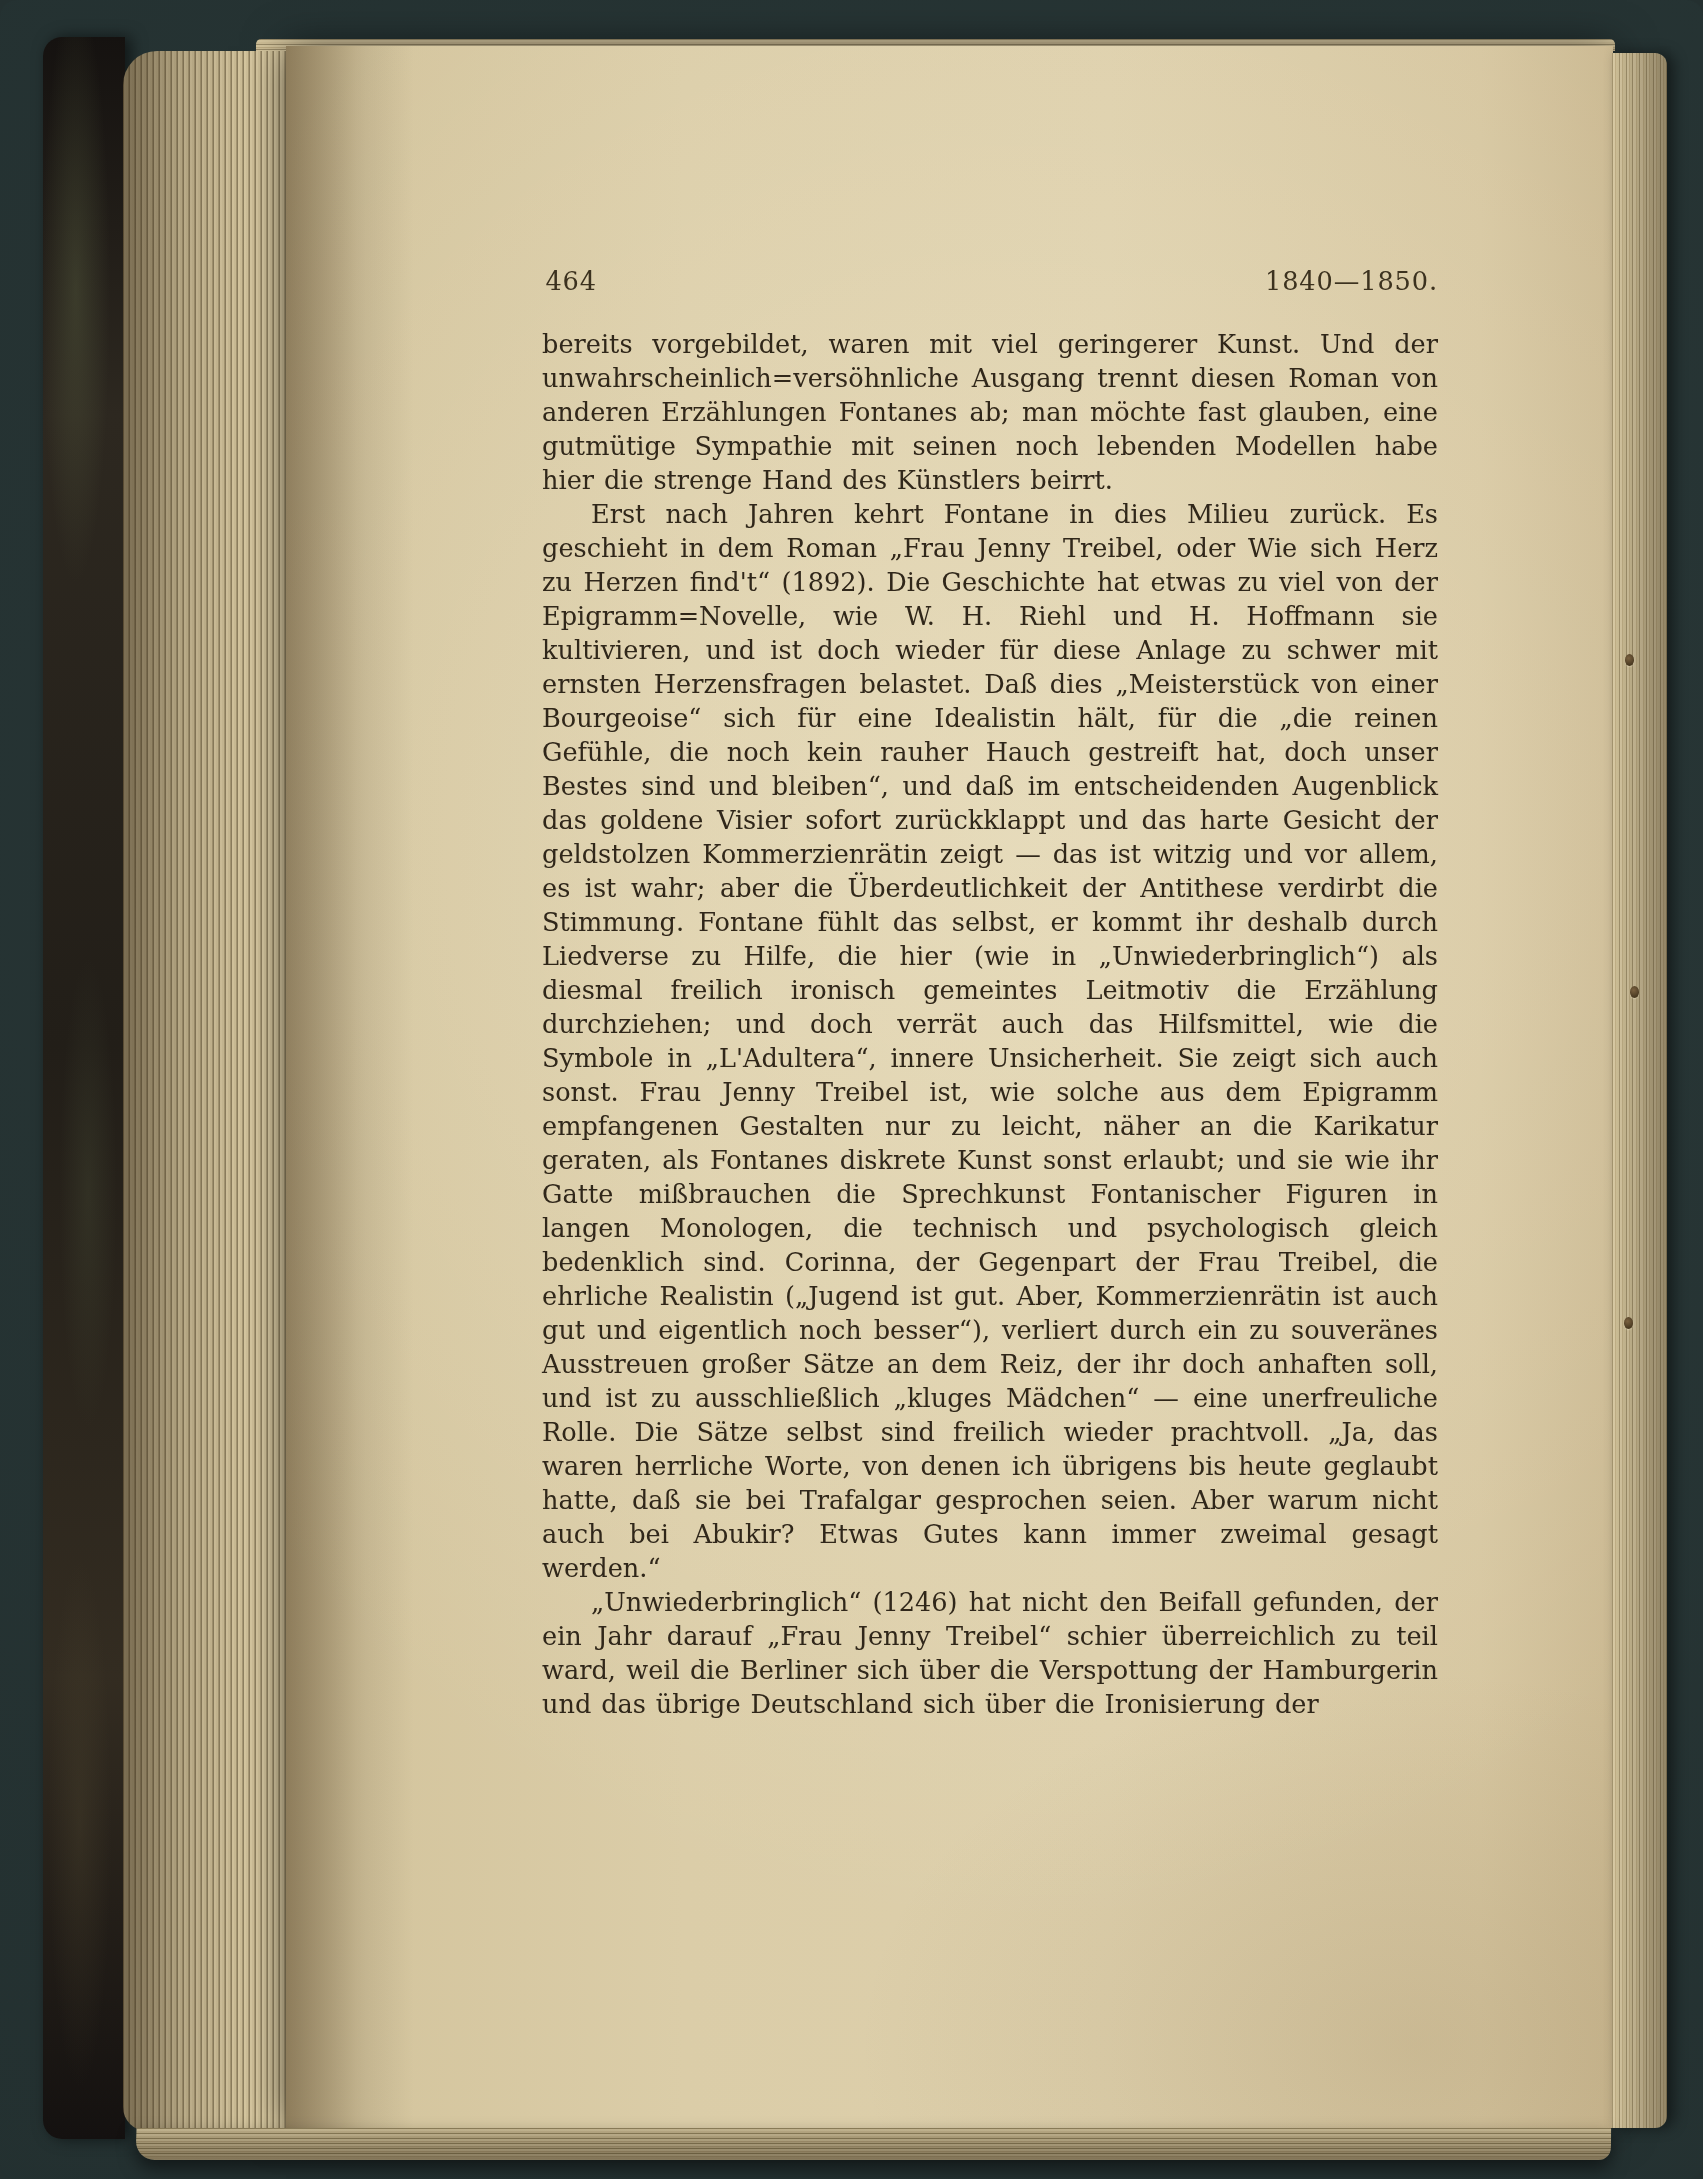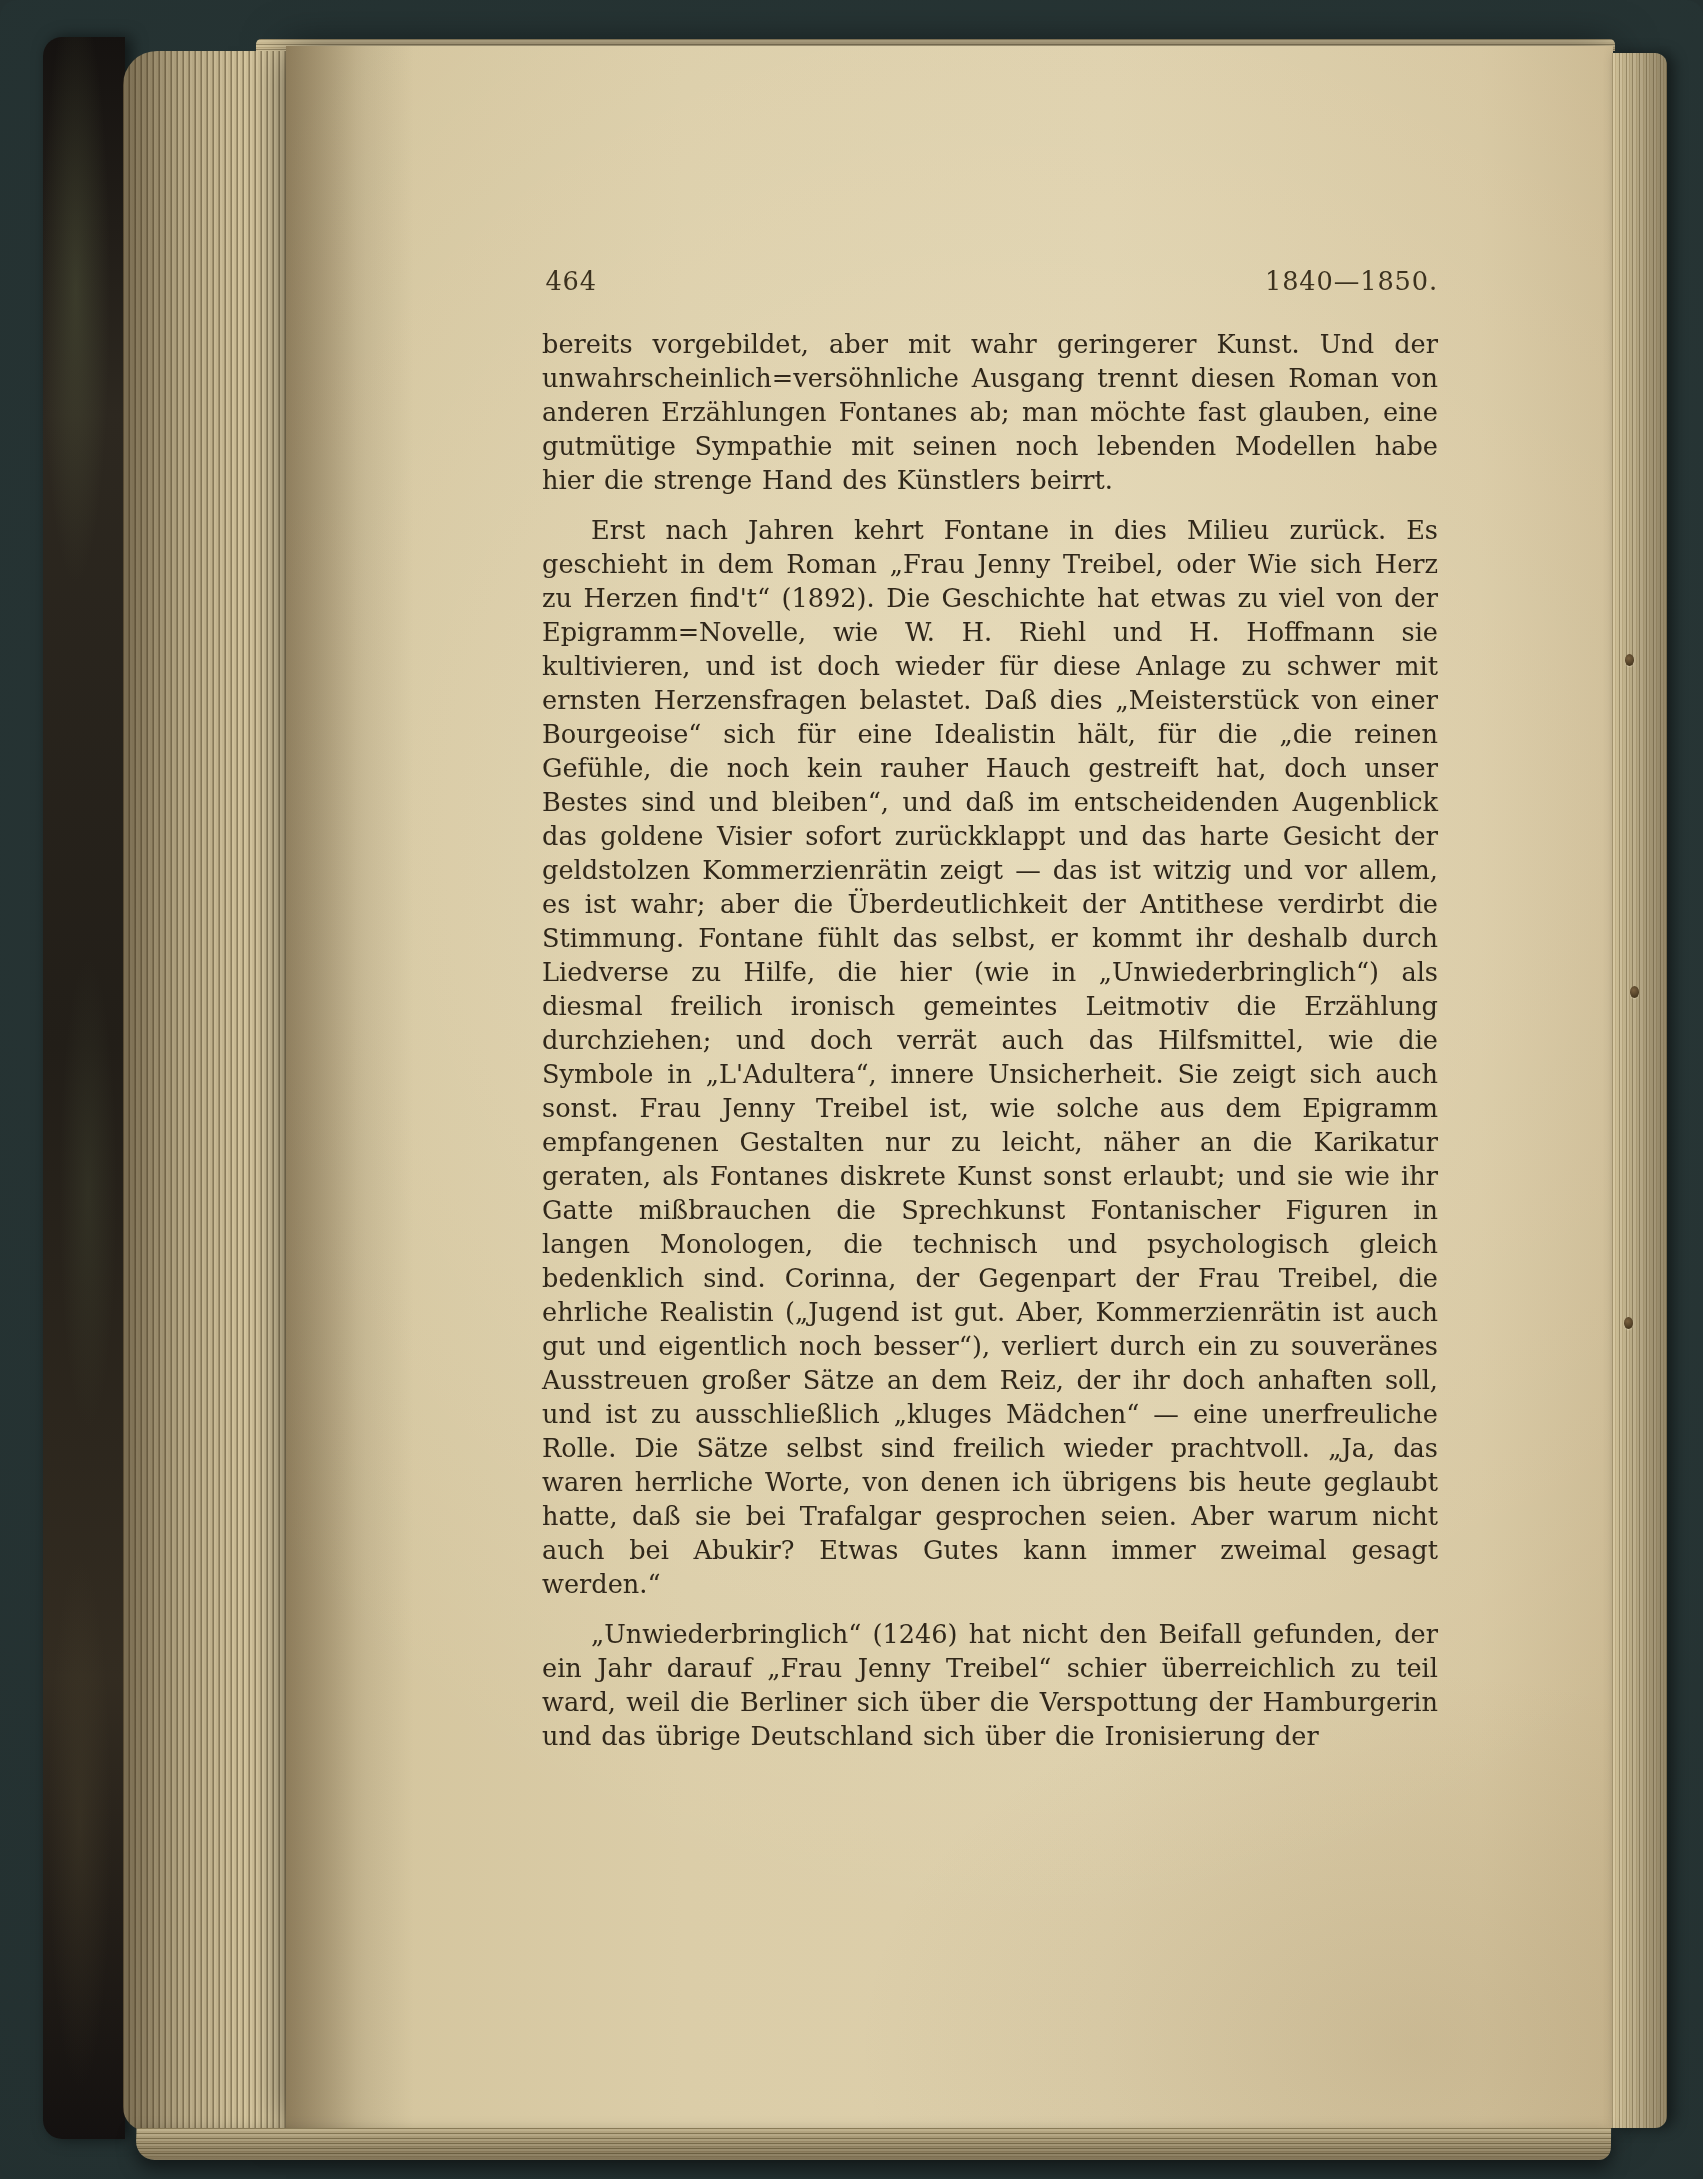--- a/index.html
+++ b/index.html
@@ -113,21 +113,21 @@
     left: 256px; top: 281px;
     width: 896px;
     font-size: 25.6px;
     line-height: 34px;
     color: #30271a;
     text-align: justify;
     word-spacing: 1.7px;
     text-rendering: optimizeLegibility;
   }
   .para { margin: 0; }
-  .para.ind { text-indent: 49px; margin-top: 16px; }
+  .para.ind { text-indent: 49px; }
   
   .speck {
     position: absolute;
     width: 9.4px; height: 12px;
     border-radius: 50%;
     background: radial-gradient(circle at 40% 35%, #7a6140, #4a3a22 70%);
     box-shadow: 0 0.9px 1.7px rgba(255,245,220,0.35);
   }
   .speck.s1 { left: 1625px; top: 654px; }
   .speck.s2 { left: 1630px; top: 986px; }
@@ -144,21 +144,21 @@
 
   <div class="page">
     <div class="gutter-shadow"></div>
 
     <div class="header">
       <span class="pagenum">464</span>
       <span class="range">1840—1850.</span>
     </div>
 
     <div class="text">
-      <p class="para cont">bereits vorgebildet, aber mit wahr geringerer Kunst. Und der unwahrscheinlich=versöhnliche Ausgang trennt diesen Roman von anderen Erzählungen Fontanes ab; man möchte fast glauben, eine gutmütige Sympathie mit seinen noch lebenden Modellen habe hier die strenge Hand des Künstlers beirrt.</p>
+      <p class="para cont">bereits vorgebildet, waren mit viel geringerer Kunst. Und der unwahrscheinlich=versöhnliche Ausgang trennt diesen Roman von anderen Erzählungen Fontanes ab; man möchte fast glauben, eine gutmütige Sympathie mit seinen noch lebenden Modellen habe hier die strenge Hand des Künstlers beirrt.</p>
       <p class="para ind">Erst nach Jahren kehrt Fontane in dies Milieu zurück. Es geschieht in dem Roman „Frau Jenny Treibel, oder Wie sich Herz zu Herzen find't“ (1892). Die Geschichte hat etwas zu viel von der Epigramm=Novelle, wie W. H. Riehl und H. Hoffmann sie kultivieren, und ist doch wieder für diese Anlage zu schwer mit ernsten Herzensfragen belastet. Daß dies „Meisterstück von einer Bourgeoise“ sich für eine Idealistin hält, für die „die reinen Gefühle, die noch kein rauher Hauch gestreift hat, doch unser Bestes sind und bleiben“, und daß im entscheidenden Augenblick das goldene Visier sofort zurückklappt und das harte Gesicht der geldstolzen Kommerzienrätin zeigt — das ist witzig und vor allem, es ist wahr; aber die Überdeutlichkeit der Antithese verdirbt die Stimmung. Fontane fühlt das selbst, er kommt ihr deshalb durch Liedverse zu Hilfe, die hier (wie in „Unwiederbringlich“) als diesmal freilich ironisch gemeintes Leitmotiv die Erzählung durchziehen; und doch verrät auch das Hilfsmittel, wie die Symbole in „L'Adultera“, innere Unsicherheit. Sie zeigt sich auch sonst. Frau Jenny Treibel ist, wie solche aus dem Epigramm empfangenen Gestalten nur zu leicht, näher an die Karikatur geraten, als Fontanes diskrete Kunst sonst erlaubt; und sie wie ihr Gatte mißbrauchen die Sprechkunst Fontanischer Figuren in langen Monologen, die technisch und psychologisch gleich bedenklich sind. Corinna, der Gegenpart der Frau Treibel, die ehrliche Realistin („Jugend ist gut. Aber, Kommerzienrätin ist auch gut und eigentlich noch besser“), verliert durch ein zu souveränes Ausstreuen großer Sätze an dem Reiz, der ihr doch anhaften soll, und ist zu ausschließlich „kluges Mädchen“ — eine unerfreuliche Rolle. Die Sätze selbst sind freilich wieder prachtvoll. „Ja, das waren herrliche Worte, von denen ich übrigens bis heute geglaubt hatte, daß sie bei Trafalgar gesprochen seien. Aber warum nicht auch bei Abukir? Etwas Gutes kann immer zweimal gesagt werden.“</p>
       <p class="para ind">„Unwiederbringlich“ (1246) hat nicht den Beifall gefunden, der ein Jahr darauf „Frau Jenny Treibel“ schier überreichlich zu teil ward, weil die Berliner sich über die Verspottung der Hamburgerin und das übrige Deutschland sich über die Ironisierung der</p>
     </div>
   </div>
 
   <div class="stack-right"></div>
   <div class="stack-bottom"></div>
 
   <div class="speck s1"></div>
   <div class="speck s2"></div>

